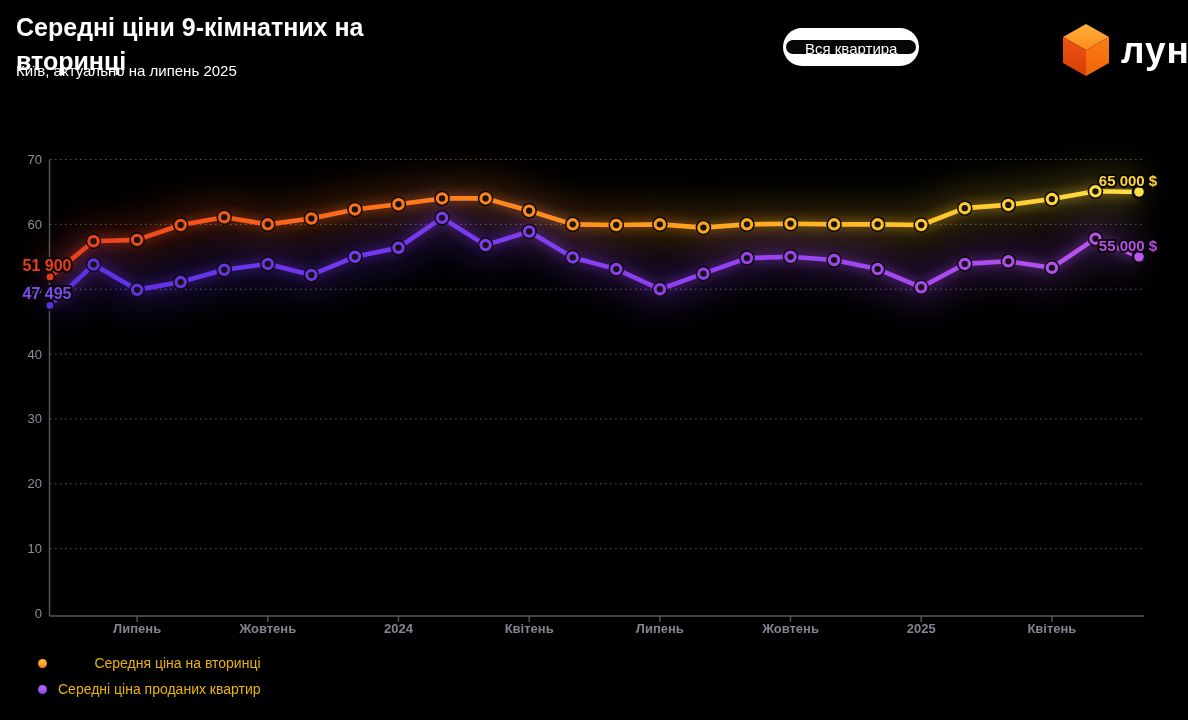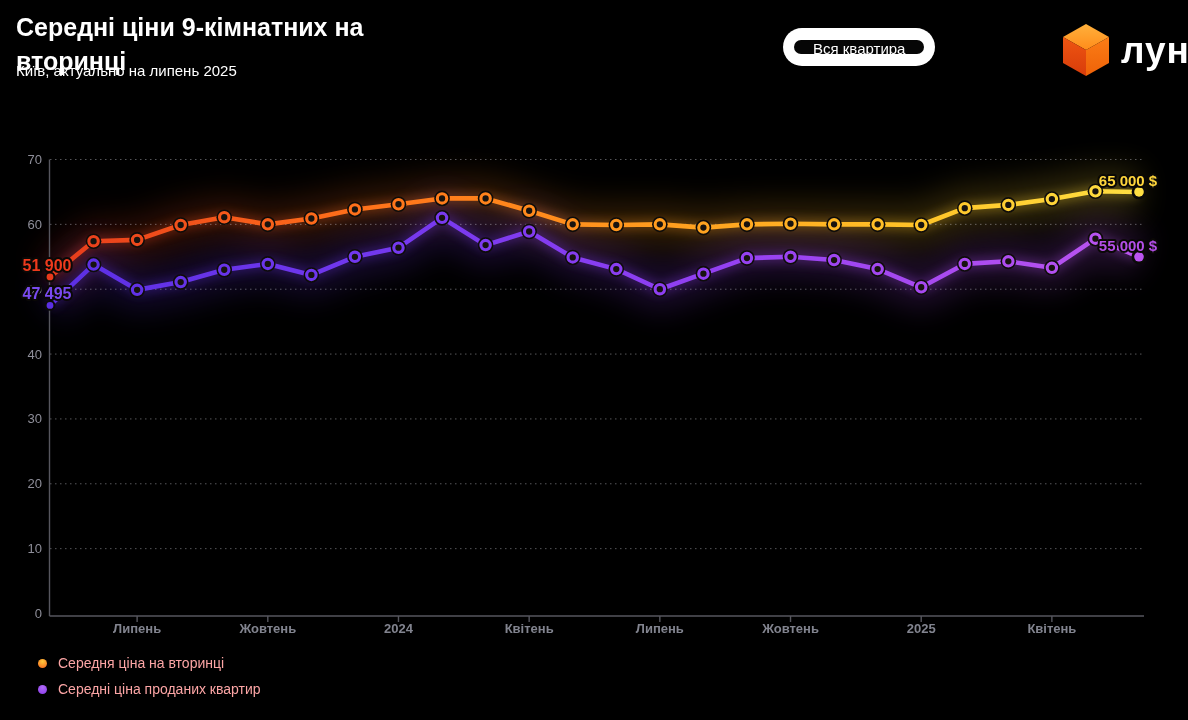--- a/index.html
+++ b/index.html
@@ -7,38 +7,38 @@
        font-family:"Liberation Sans",sans-serif;color:#fff;}
 
   
   .page-title{position:absolute;left:16px;top:10px;width:400px;margin:0;
               font-size:25px;line-height:34px;font-weight:700;color:#fff;z-index:3;}
   .page-subtitle{position:absolute;left:16px;top:62px;margin:0;
                  font-size:15px;color:#fff;z-index:2;white-space:nowrap;}
 
   .toggle{position:absolute;left:783px;top:28px;height:38px;background:#fff;
           border-radius:19px;display:flex;align-items:center;padding:0;z-index:3;box-sizing:border-box;}
-  .seg{height:14px;margin:11px;border:none;background:transparent;border-radius:16px;
+  .seg{height:14px;margin:3px;border:none;background:transparent;border-radius:16px;
        font-family:"Liberation Sans",sans-serif;font-size:15px;color:#111;
        padding:0 19px;cursor:pointer;white-space:nowrap;}
   .seg.selected{background:#060606;color:#fff;font-weight:400;}
 
   .logo{position:absolute;left:1062px;top:22px;display:flex;align-items:center;gap:11px;z-index:3;cursor:pointer;}
   .logo-text{font-size:37px;font-weight:700;color:#fff;letter-spacing:1px;line-height:1;}
 
   
   #chart{position:absolute;left:0;top:0;z-index:1;}
   .ytick{font:400 13px "Liberation Sans",sans-serif;fill:#8e8e99;}
   .xtick{font:700 13px "Liberation Sans",sans-serif;fill:#82848f;}
   .plabel{font:700 16px "Liberation Sans",sans-serif;paint-order:stroke;stroke:#0a0806;stroke-width:4px;stroke-linejoin:round;}
   .plabel.small{font-size:15px;}
 
   
   .legend{position:absolute;left:38px;top:655px;display:flex;flex-direction:column;gap:10px;z-index:2;}
-  .legend-item{display:flex;align-items:center;gap:11px;font-size:14px;color:#fca5a5;}
+  .legend-item{display:flex;align-items:center;gap:11px;font-size:14px;color:#eab308;justify-content:space-between;}
   .dot{width:9px;height:9px;border-radius:50%;flex:0 0 auto;}
   .dot.orange{background:radial-gradient(circle at 50% 28%,#ffc83c,#f8641c);}
   .dot.purple{background:radial-gradient(circle at 50% 28%,#b06af8,#8a3ae8);}
 </style>
 </head>
 <body>
 
 <svg id="chart" width="1188" height="650" viewBox="0 0 1188 650">
     <defs>
       <linearGradient id="grad0" gradientUnits="userSpaceOnUse" x1="50" y1="0" x2="1139" y2="0">

